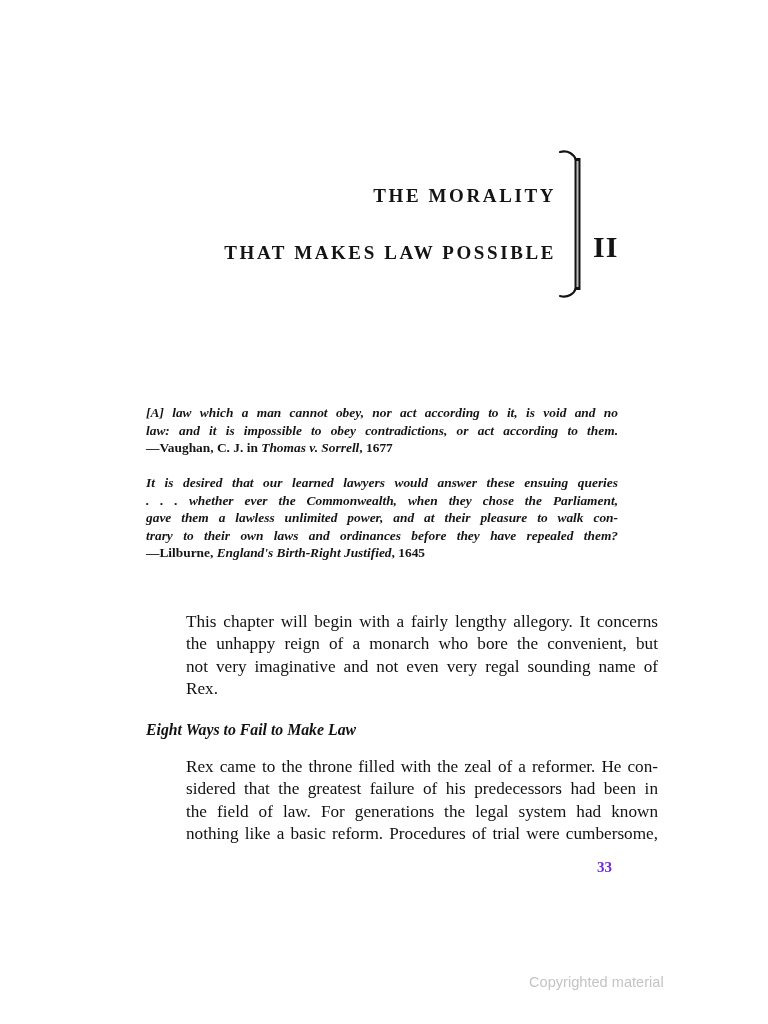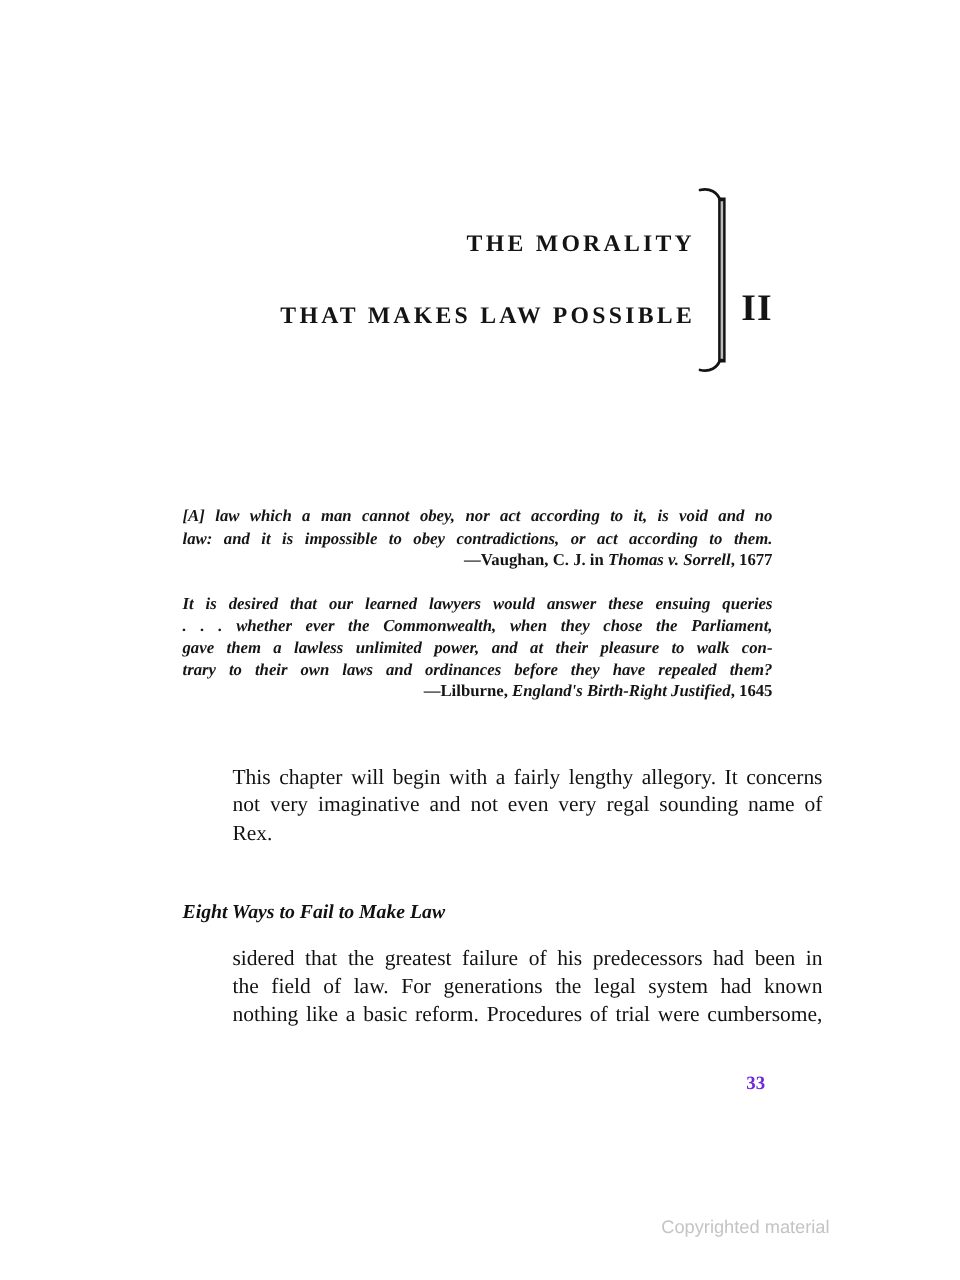--- a/index.html
+++ b/index.html
@@ -68,21 +68,20 @@
       font-weight: bold;
       text-align: justify;
       text-align-last: justify;
       white-space: nowrap;
     }
     .attribution {
       display: block;
       font-style: normal;
       font-weight: bold;
       white-space: nowrap;
-      text-align: right;
     }
     .attribution .it { font-style: italic; }
 
     
     .body-para {
       position: absolute;
       left: 146px;
       width: 472px;
       font-family: "Liberation Serif", serif;
       font-size: 17.2px;
@@ -158,27 +157,29 @@
   <div class="epigraph epigraph-2">
     <span class="ep-line">It is desired that our learned lawyers would answer these ensuing queries</span>
     <span class="ep-line">. . . whether ever the Commonwealth, when they chose the Parliament,</span>
     <span class="ep-line">gave them a lawless unlimited power, and at their pleasure to walk con-</span>
     <span class="ep-line">trary to their own laws and ordinances before they have repealed them?</span>
     <span class="attribution"><span>—Lilburne, </span><span class="it">England's Birth-Right Justified</span><span>, 1645</span></span>
   </div>
 
   <div class="body-para para-1">
     <span class="b-line">This chapter will begin with a fairly lengthy allegory. It concerns</span>
+    <span class="b-line">the unhappy reign of a monarch who bore the convenient, but</span>
     <span class="b-line">not very imaginative and not even very regal sounding name of</span>
     <span class="b-line last">Rex.</span>
   </div>
 
   <div class="section-heading">Eight Ways to Fail to Make Law</div>
 
   <div class="body-para para-2">
+    <span class="b-line">Rex came to the throne filled with the zeal of a reformer. He con-</span>
     <span class="b-line">sidered that the greatest failure of his predecessors had been in</span>
     <span class="b-line">the field of law. For generations the legal system had known</span>
     <span class="b-line">nothing like a basic reform. Procedures of trial were cumbersome,</span>
   </div>
 
   <div class="page-number">33</div>
 
   <div class="watermark">Copyrighted material</div>
 
 </div>

